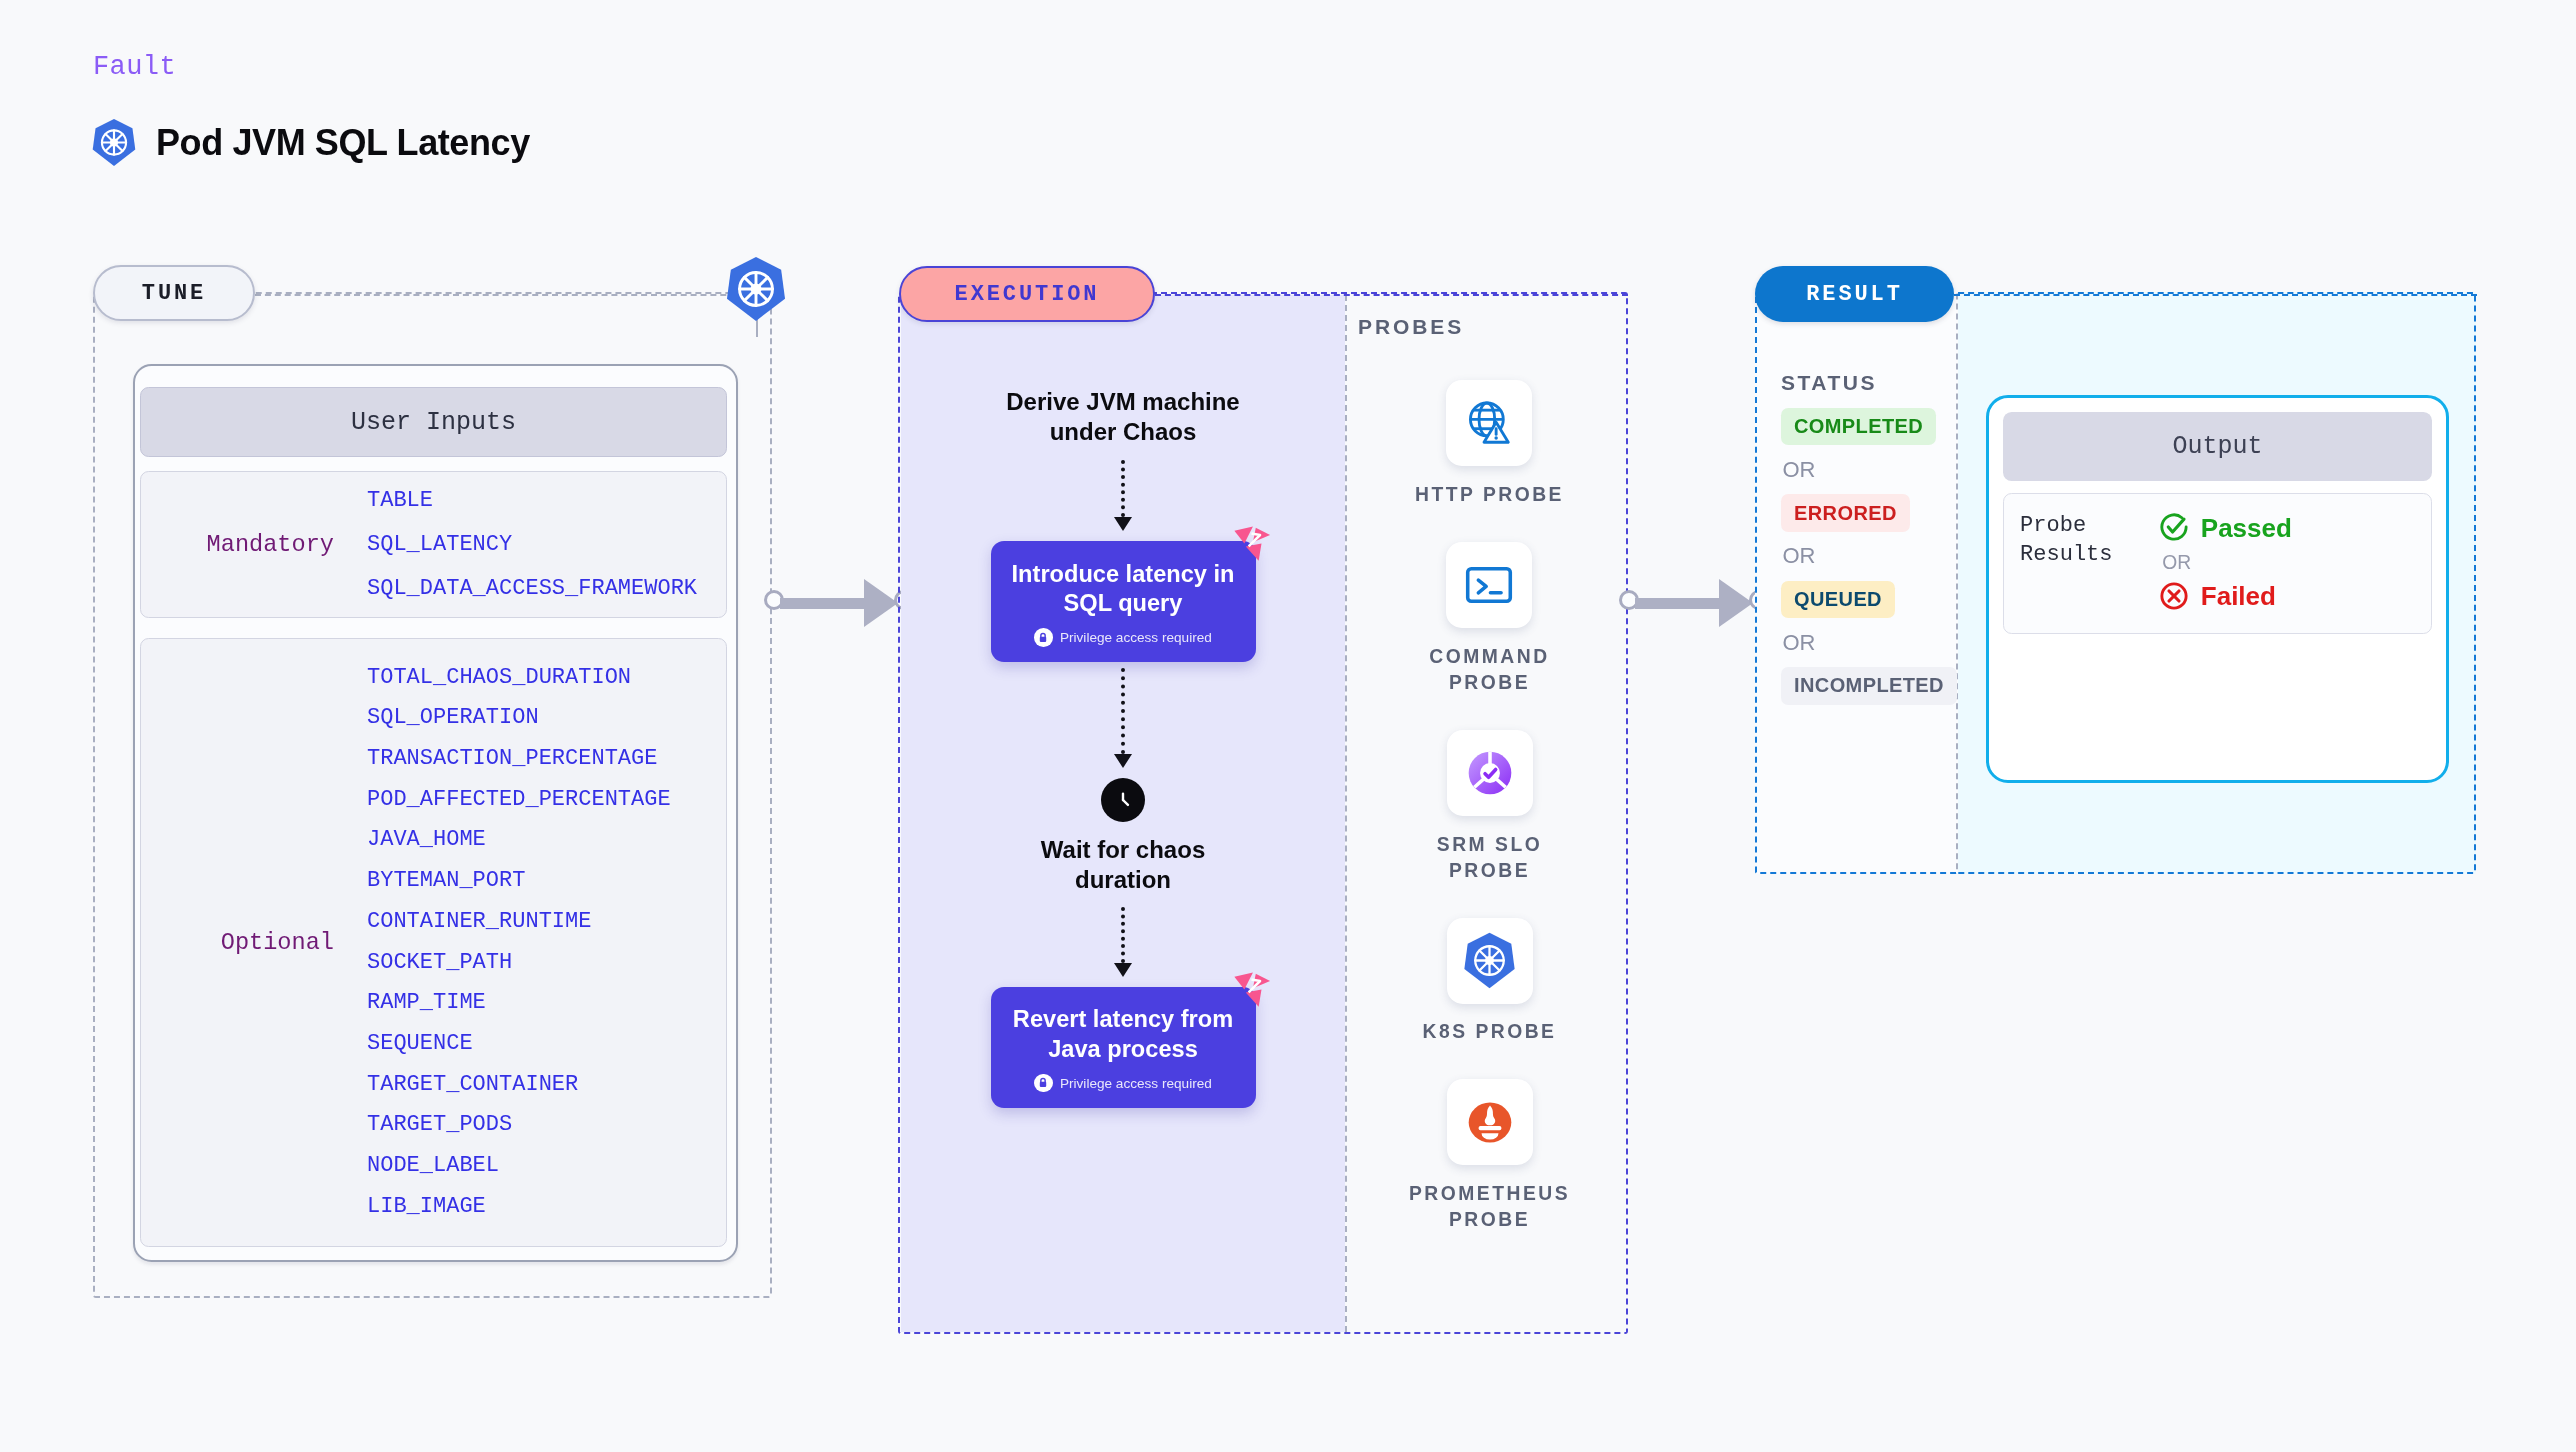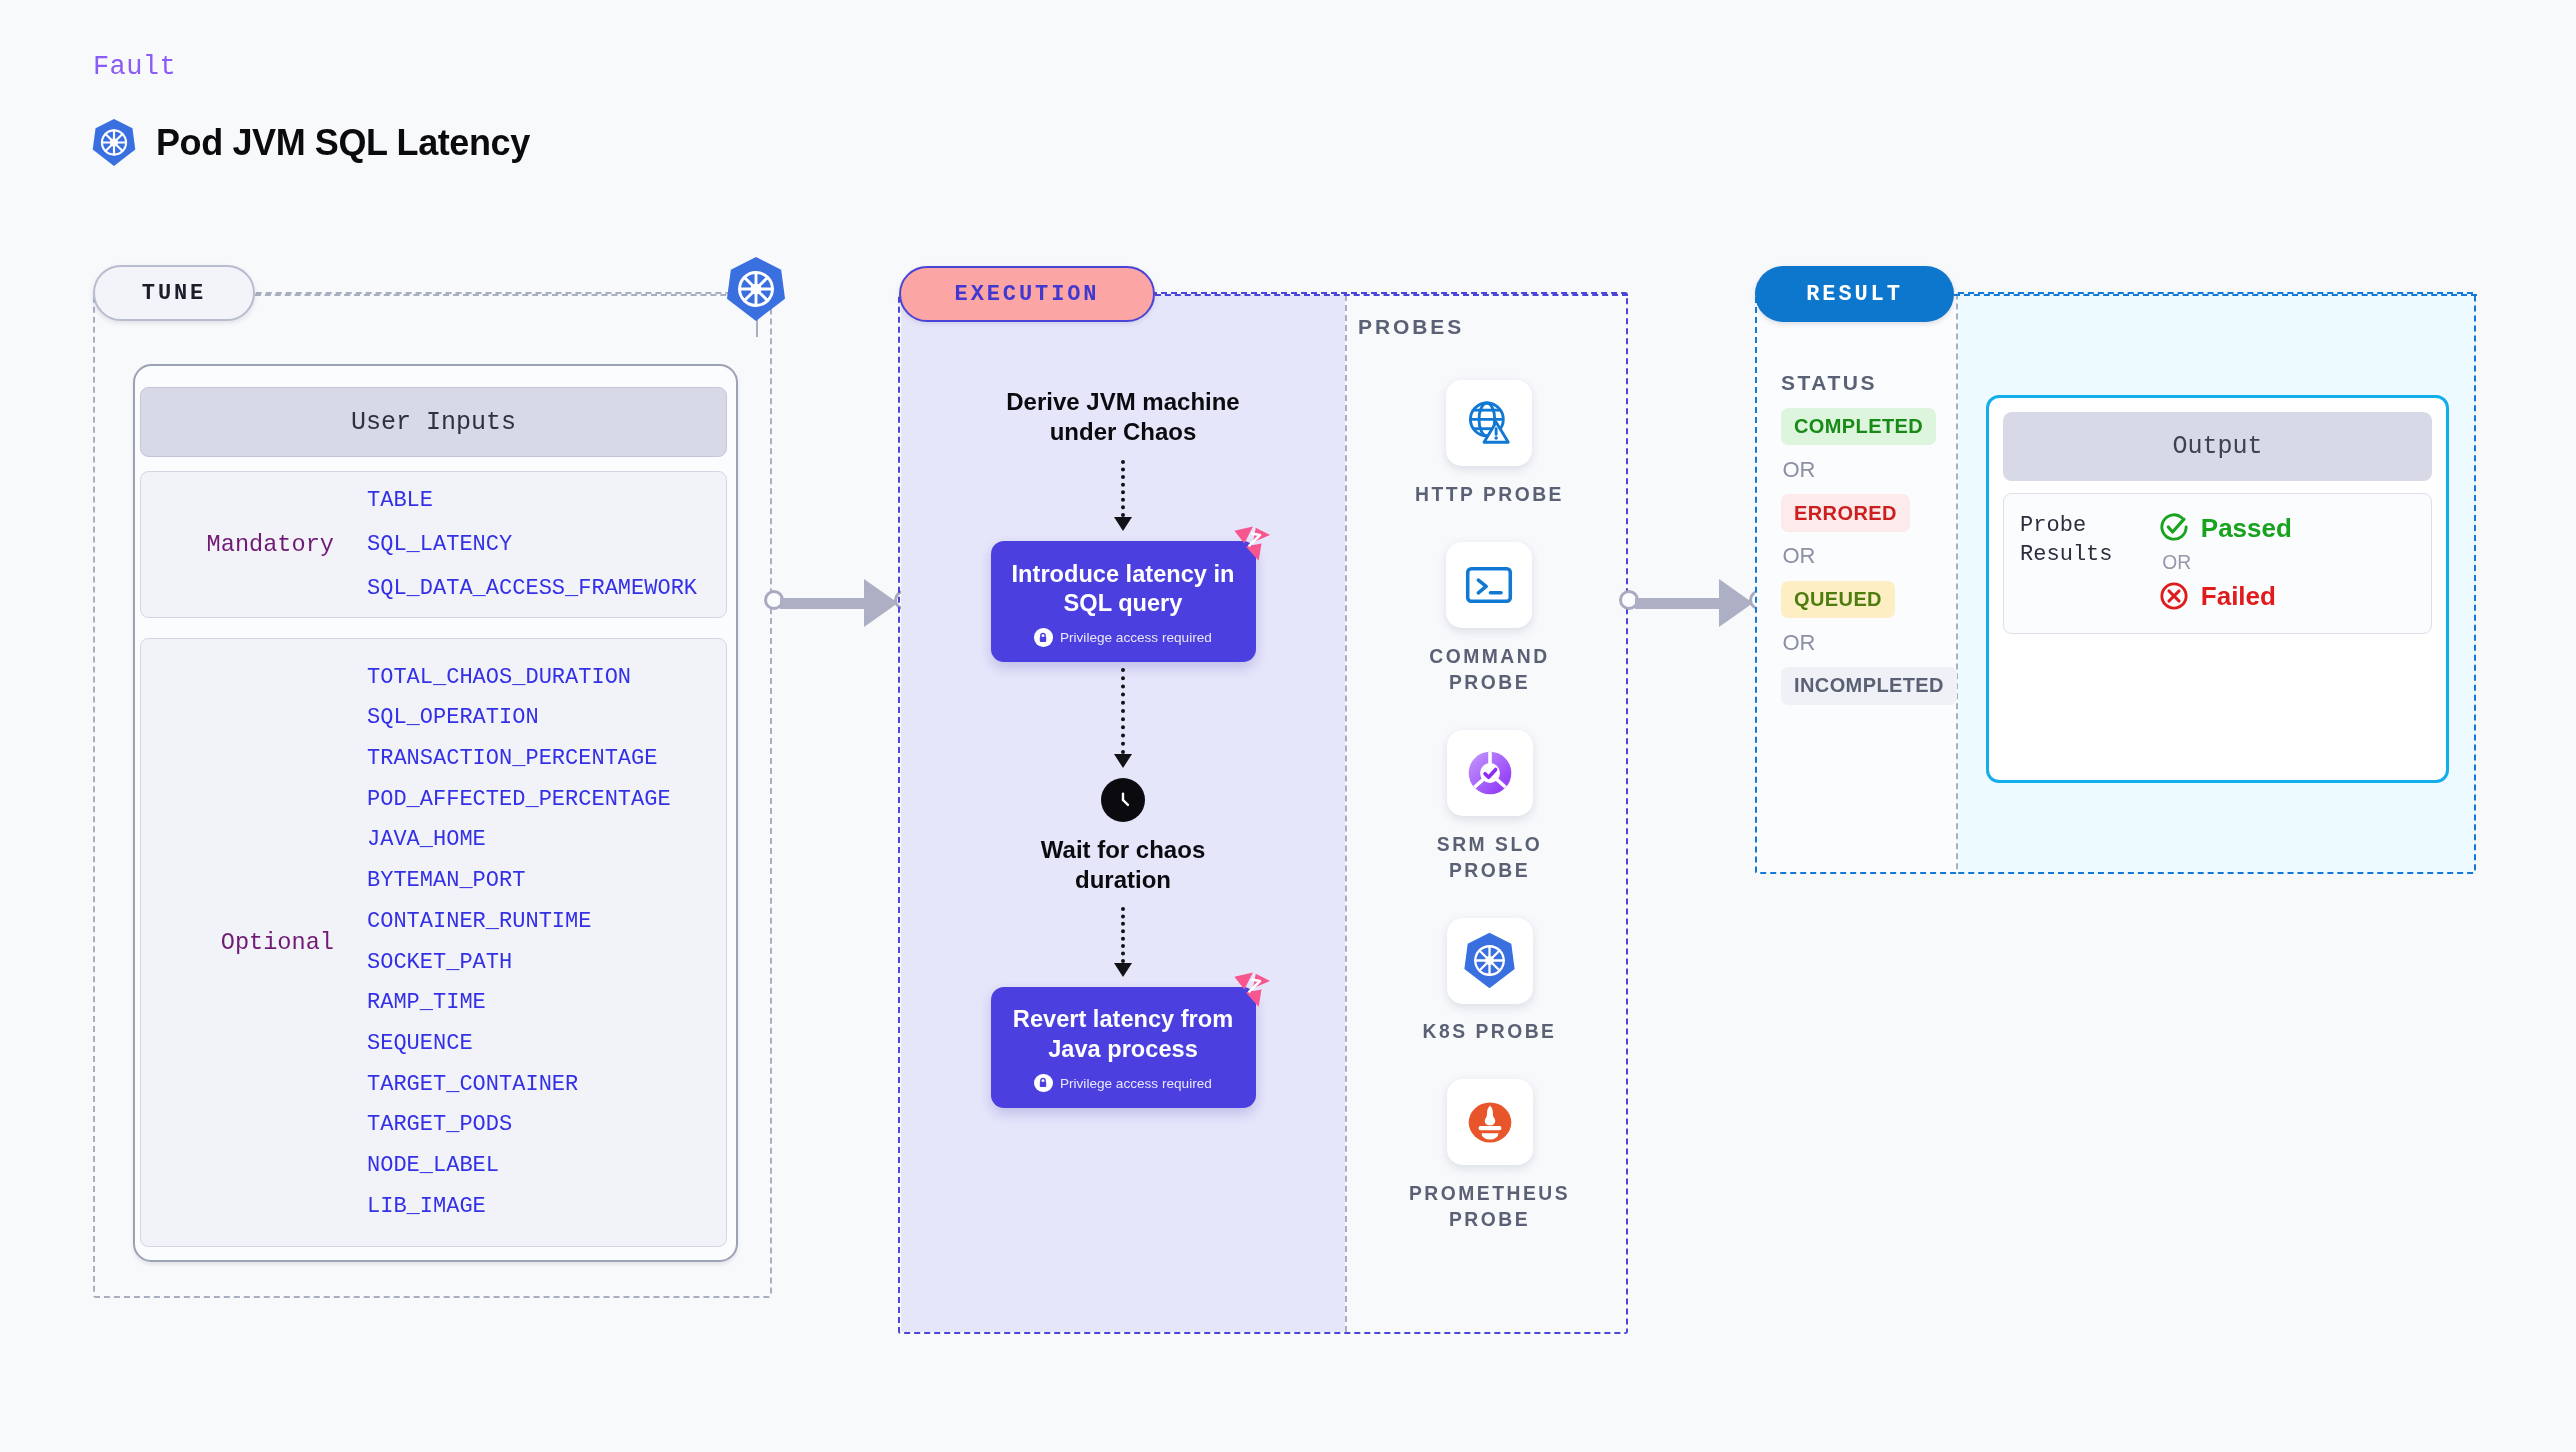--- a/index.html
+++ b/index.html
@@ -251,21 +251,21 @@
     font-size: 20px; font-weight: bold; letter-spacing: 0.4px;
   }
   .or-text {
     font-size: 22px; color: #8b90a4; margin: 11.5px 0 11.5px 1.4px;
   }
   #output-card {
     position: absolute; left: 1986px; top: 395px;
     width: 463px; height: 388px;
     background: #ffffff;
     border: 3.6px solid #11aeeb;
-    border-radius: 13px;
+    border-radius: 22px;
     padding: 14.3px;
   }
   #output-hdr {
     height: 69px; background: #d8d9e6; border-radius: 8.6px;
     display: flex; align-items: center; justify-content: center;
     font-family: "Liberation Mono", monospace;
     font-size: 25px; color: #3d4154;
   }
   .out-row {
     margin-top: 11.5px;
@@ -556,21 +556,21 @@
 <div id="result-status-region"></div>
 <div class="link-line" style="left:1954px; top:294px; width:523px; border-top:2.9px dashed #1479d6;"></div>
 <div id="pill-result" class="pill">RESULT</div>
 
 <div id="status-label">STATUS</div>
 <div id="status-stack">
   <div class="status-badge" style="background:#ddf5dd;color:#188a18">COMPLETED</div>
   <div class="or-text">OR</div>
   <div class="status-badge" style="background:#fdeaea;color:#cc1f1f">ERRORED</div>
   <div class="or-text">OR</div>
-  <div class="status-badge" style="background:#fdeec4;color:#4d7c0f">QUEUED</div>
+  <div class="status-badge" style="background:#fdeec4;color:#0c4a6e">QUEUED</div>
   <div class="or-text">OR</div>
   <div class="status-badge" style="background:#f0f1f6;color:#5a6175">INCOMPLETED</div>
 </div>
 
 <div id="output-card">
   <div id="output-hdr">Output</div>
 
 
   <div class="out-row" style="align-items:flex-start; padding:18.6px 0 20px 0;">
     <div class="out-key" style="white-space:pre-line">Probe

